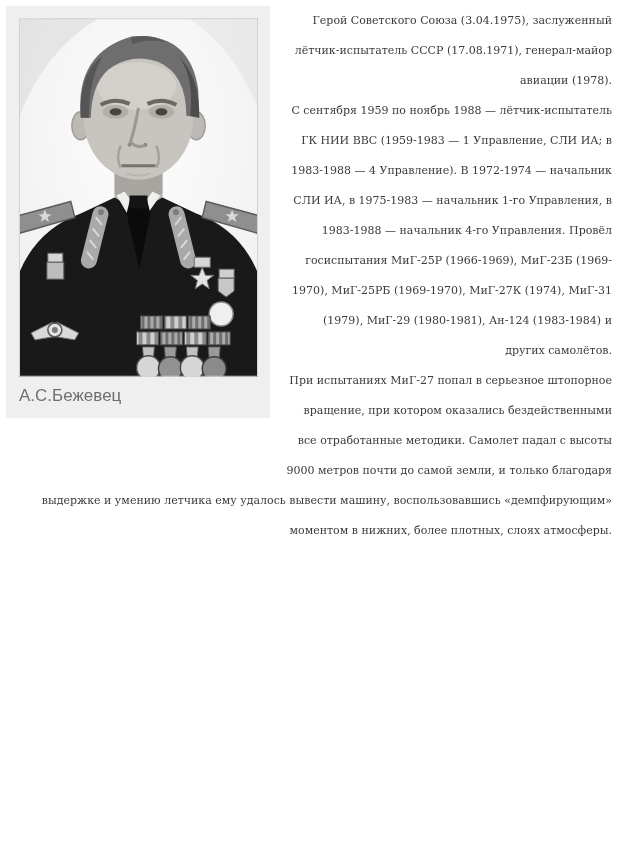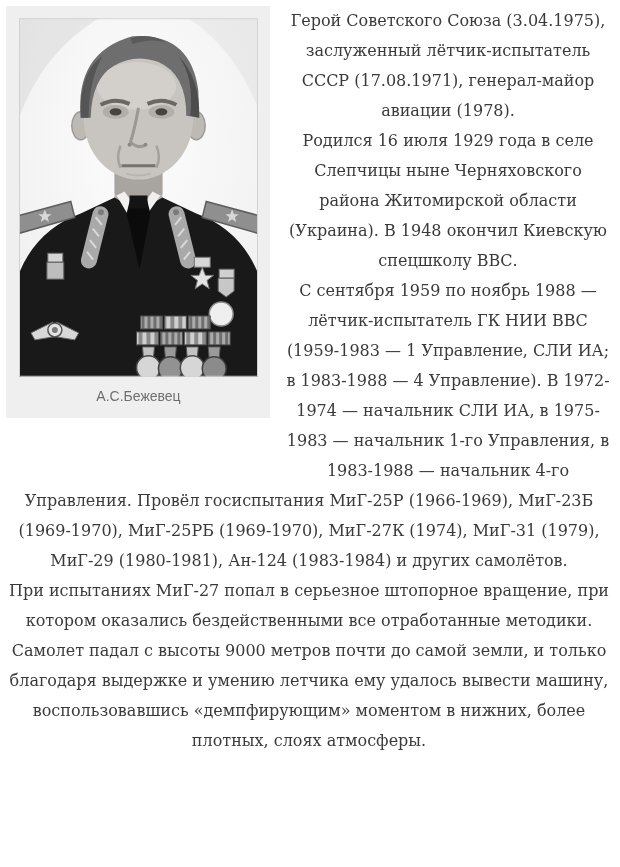--- a/index.html
+++ b/index.html
@@ -25,33 +25,32 @@
   .photo-frame {
     width: 239px;
     height: 359px;
     background: #fbfbfb;
     cursor: pointer;
     line-height: 0;
   }
   .photo-frame svg { display: block; }
   figcaption {
     font-family: "Liberation Sans", "DejaVu Sans", sans-serif;
-    font-size: 14px;
+    font-size: 17px;
     color: #6f6f6f;
-    text-align: center;
     height: 41px;
     line-height: 38px;
     white-space: nowrap;
   }
   .article p {
     margin: 0;
-    font-size: 16px;
+    font-size: 11px;
     line-height: 30px;
     color: #3a3a3a;
-    text-align: center;
+    text-align: right;
   }
 </style>
 </head>
 <body>
 
 <div class="page">
 
   <figure class="portrait">
     <div class="photo-frame">
       <svg viewBox="0 0 240 360" width="239" height="359" xmlns="http://www.w3.org/2000/svg">
@@ -164,18 +163,17 @@
         </g>
 
         <rect x="0.5" y="0.5" width="239" height="359" fill="none" stroke="#d2d2d2" stroke-width="1"></rect>
       </svg>
     </div>
     <figcaption>А.С.Бежевец</figcaption>
   </figure>
 
   <div class="article">
     <p>Герой Советского Союза (3.04.1975), заслуженный лётчик-испытатель СССР (17.08.1971), генерал-майор авиации (1978).</p>
-    <p>Родился 16 июля 1929 года в селе Слепчицы ныне Черняховского района Житомирской области (Украина). В 1948 окончил Киевскую спецшколу ВВС.</p>
     <p>С сентября 1959 по ноябрь 1988 — лётчик-испытатель ГК НИИ ВВС (1959-1983 — 1 Управление, СЛИ ИА; в 1983-1988 — 4 Управление). В 1972-1974 — начальник СЛИ ИА, в 1975-1983 — начальник 1-го Управления, в 1983-1988 — начальник 4-го Управления. Провёл госиспытания МиГ-25Р (1966-1969), МиГ-23Б (1969-1970), МиГ-25РБ (1969-1970), МиГ-27К (1974), МиГ-31 (1979), МиГ-29 (1980-1981), Ан-124 (1983-1984) и других самолётов.</p>
     <p>При испытаниях МиГ-27 попал в серьезное штопорное вращение, при котором оказались бездейственными все отработанные методики. Самолет падал с высоты 9000 метров почти до самой земли, и только благодаря выдержке и умению летчика ему удалось вывести машину, воспользовавшись «демпфирующим» моментом в нижних, более плотных, слоях атмосферы.</p>
   </div>
 
 </div>
 
 </body></html>

